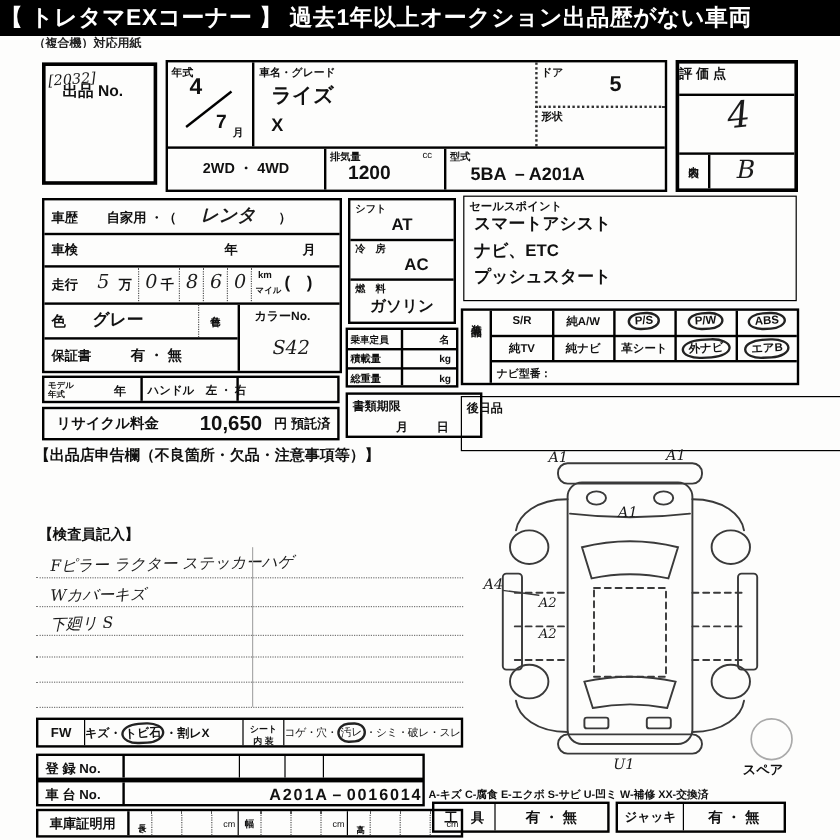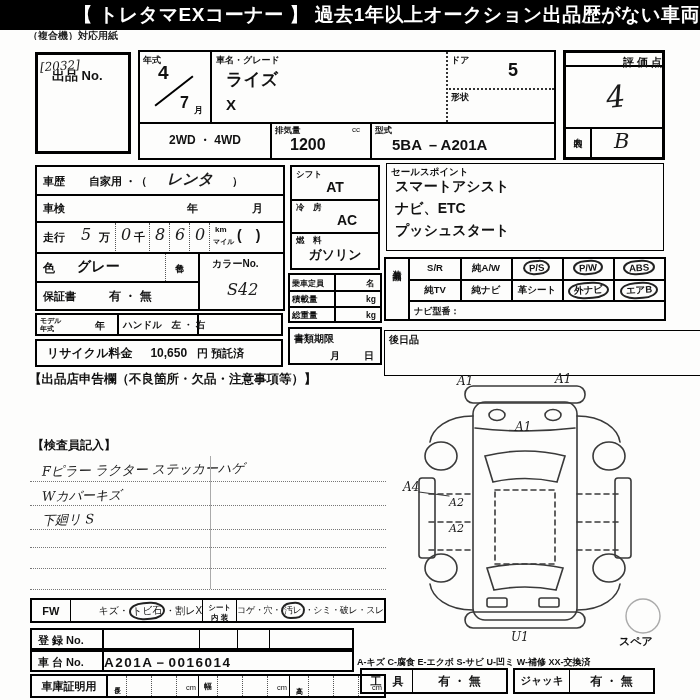--- a/index.html
+++ b/index.html
@@ -13,21 +13,21 @@
   .circ{display:inline-block;border:2px solid #222;border-radius:50%/62%;padding:0 4px;transform:rotate(-3deg)}
   .dotline{border-top:1px dotted #777}
   .flexc{display:flex;align-items:center}
   svg{display:block}
 </style>
 </head>
 <body>
 
 <div class="sheet">
 
-  <div class="abs" style="left:0;top:0;width:700px;height:30px;background:#000;color:#fff;display:flex;align-items:center;justify-content:flex-end;font-size:19px;font-weight:bold;letter-spacing:0.5px">
+  <div class="abs" style="left:0;top:0;width:700px;height:30px;background:#000;color:#fff;display:flex;align-items:center;justify-content:flex-start;font-size:19px;font-weight:bold;letter-spacing:0.5px">
     <span>【 トレタマEXコーナー 】  過去1年以上オークション出品歴がない車両</span>
   </div>
   <div class="abs bold" style="left:28px;top:29px;font-size:10px;height:11px;overflow:hidden;color:#222">（複合機）対応用紙</div>
 
   <div class="abs b3" style="left:35px;top:52px;width:96px;height:102px">
     <div class="abs bold" style="left:14px;top:12px;font-size:13px;width:80px">出品 No.</div>
     <div class="abs hw" style="left:2px;top:4px;font-size:12px;transform:rotate(-4deg)">[2032]</div>
   </div>
 
   <div class="abs b2" style="left:138px;top:50px;width:418px;height:110px">
@@ -55,21 +55,21 @@
 
     <div class="abs bold" style="left:0;top:80px;width:130px;text-align:center;font-size:12px">2WD ・ 4WD</div>
     <div class="abs bold" style="left:135px;top:73px;font-size:8.5px">排気量</div>
     <div class="abs" style="left:212px;top:73px;font-size:8px">cc</div>
     <div class="abs bold" style="left:150px;top:84px;font-size:16px">1200</div>
     <div class="abs bold" style="left:235px;top:73px;font-size:8.5px">型式</div>
     <div class="abs bold" style="left:252px;top:84px;font-size:15px">5BA －A201A</div>
   </div>
 
   <div class="abs b3" style="left:563px;top:50px;width:102px;height:110px">
-    <div class="abs bold" style="left:0;top:0;width:96px;height:14px;border-bottom:2px solid #000;text-align:right;font-size:11px;line-height:18px">評 価 点</div>
+    <div class="abs bold" style="left:0;top:0;width:96px;height:27px;border-bottom:2px solid #000;text-align:left;font-size:11px;line-height:18px">評 価 点</div>
     <div class="abs hw" style="left:40px;top:26px;font-size:30px;transform:rotate(-6deg)">4</div>
     <div class="abs" style="left:0;top:74px;width:96px;height:2px;background:#000"></div>
     <div class="abs" style="left:24px;top:76px;width:2px;height:28px;background:#000"></div>
     <div class="abs bold vtext" style="left:5px;top:78px;font-size:9px">内装</div>
     <div class="abs hw" style="left:48px;top:76px;font-size:21px">B</div>
   </div>
 
   <div class="abs b2" style="left:35px;top:165px;width:250px;height:146px">
 
     <div class="abs" style="left:0;top:27px;width:246px;height:2px;background:#000"></div>
@@ -132,21 +132,21 @@
     <div class="abs" style="left:0;top:31px;width:90px;height:1.5px;background:#000"></div>
     <div class="abs" style="left:44px;top:0;width:1.5px;height:46px;background:#000"></div>
     <div class="abs bold" style="left:2px;top:3px;font-size:8px">乗車定員</div>
     <div class="abs bold" style="left:76px;top:3px;font-size:8.5px">名</div>
     <div class="abs bold" style="left:2px;top:19px;font-size:8.5px">積載量</div>
     <div class="abs bold" style="left:76px;top:19px;font-size:8.5px">kg</div>
     <div class="abs bold" style="left:2px;top:35px;font-size:8.5px">総重量</div>
     <div class="abs bold" style="left:76px;top:35px;font-size:8.5px">kg</div>
   </div>
 
-  <div class="abs b2" style="left:288px;top:327px;width:94px;height:38px">
+  <div class="abs b2" style="left:288px;top:327px;width:114px;height:38px">
     <div class="abs bold" style="left:4px;top:3px;font-size:10px">書類期限</div>
     <div class="abs bold" style="left:40px;top:20px;font-size:10px">月</div>
     <div class="abs bold" style="left:74px;top:20px;font-size:10px">日</div>
   </div>
 
   <div class="abs" style="left:386px;top:163px;width:278px;height:88px;border:1.5px solid #000;box-sizing:border-box">
     <div class="abs bold" style="left:4px;top:2px;font-size:9.5px">セールスポイント</div>
     <div class="abs bold" style="left:8px;top:14px;font-size:14px">スマートアシスト</div>
     <div class="abs bold" style="left:8px;top:36px;font-size:14px">ナビ、ETC</div>
     <div class="abs bold" style="left:8px;top:58px;font-size:14px">プッシュスタート</div>
@@ -182,21 +182,21 @@
     <div class="abs" style="left:80px;top:0;width:1.5px;height:19px;background:#000"></div>
     <div class="abs" style="left:160px;top:0;width:1.5px;height:19px;background:#000"></div>
     <div class="abs bold" style="left:3px;top:1px;font-size:7px">モデル</div>
     <div class="abs bold" style="left:3px;top:9px;font-size:7px">年式</div>
     <div class="abs bold" style="left:58px;top:4px;font-size:10px">年</div>
     <div class="abs bold" style="left:86px;top:4px;font-size:9.5px">ハンドル　左 ・ 右</div>
   </div>
 
   <div class="abs b2 flexc" style="left:35px;top:339px;width:248px;height:28px">
     <span class="bold" style="font-size:12px;margin-left:10px">リサイクル料金</span>
-    <span class="bold" style="font-size:12px;margin-left:18px">10,650</span>
+    <span class="bold" style="font-size:17px;margin-left:34px">10,650</span>
     <span class="bold" style="font-size:11px;margin-left:10px">円 預託済</span>
   </div>
 
   <div class="abs bold" style="left:29px;top:371px;font-size:12.5px">【出品店申告欄（不良箇所・欠品・注意事項等）】</div>
 
   <div class="abs bold" style="left:32px;top:437px;font-size:12px">【検査員記入】</div>
   <div class="abs hw" style="left:42px;top:461px;font-size:13px;transform:rotate(-1deg)">Fピラー ラクター ステッカーハゲ</div>
   <div class="abs hw" style="left:42px;top:487px;font-size:13px;transform:rotate(-1deg)">Wカバーキズ</div>
   <div class="abs hw" style="left:42px;top:511px;font-size:13px;transform:rotate(-2deg)">下廻リ S</div>
   <div class="abs dotline" style="left:30px;top:481px;width:356px"></div>
@@ -245,21 +245,21 @@
     <div class="abs hw" style="left:46px;top:124px;font-size:11px">A2</div>
     <div class="abs hw" style="left:46px;top:150px;font-size:11px">A2</div>
     <div class="abs hw" style="left:108px;top:258px;font-size:12px">U1</div>
     <div class="abs bold" style="left:216px;top:262px;font-size:11px">スペア</div>
   </div>
 
   <div class="abs b2 flexc" style="left:30px;top:598px;width:356px;height:25px">
     <div class="flexc" style="width:38px;height:100%;border-right:1.5px solid #000;justify-content:center">
       <span class="bold" style="font-size:11px">FW</span>
     </div>
-    <div class="flexc" style="width:132px;height:100%;border-right:1.5px solid #000;justify-content:flex-end;font-size:10px;font-weight:normal;white-space:nowrap">
+    <div class="flexc" style="width:132px;height:100%;border-right:1.5px solid #000;justify-content:flex-start;font-size:10px;font-weight:bold;white-space:nowrap">
       <span>キズ・</span>
         <span class="circ" style="padding:0 1px">トビ石</span>
         <span>・割レX</span>
     </div>
     <div style="width:34px;height:100%;border-right:1.5px solid #000;text-align:center;font-size:7.5px;font-weight:bold;padding-top:3px;box-sizing:border-box">
       <div>シート</div>
       <div>内 装</div>
     </div>
     <div class="flexc" style="flex:1;height:100%;justify-content:center;font-size:9px;font-weight:normal;white-space:nowrap;letter-spacing:-0.3px">
       <span>コゲ・穴・</span>
@@ -272,21 +272,21 @@
     <div class="abs" style="left:70px;top:0;width:1.5px;height:18px;background:#000"></div>
     <div class="abs bold" style="left:6px;top:3px;font-size:11px">登 録 No.</div>
     <div class="abs" style="left:167px;top:0;width:1px;height:18px;background:#000"></div>
     <div class="abs" style="left:205px;top:0;width:1px;height:18px;background:#000"></div>
     <div class="abs" style="left:237px;top:0;width:1px;height:18px;background:#000"></div>
   </div>
 
   <div class="abs b2" style="left:30px;top:650px;width:324px;height:22px">
     <div class="abs" style="left:70px;top:0;width:1.5px;height:18px;background:#000"></div>
     <div class="abs bold" style="left:6px;top:3px;font-size:11px">車 台 No.</div>
-    <div class="abs bold" style="left:72px;top:2px;width:248px;text-align:left;font-size:13.5px;letter-spacing:1.5px">A201A－0016014</div>
+    <div class="abs bold" style="left:72px;top:2px;width:248px;text-align:right;font-size:13.5px;letter-spacing:1.5px">A201A－0016014</div>
   </div>
 
   <div class="abs bold" style="left:357px;top:656px;font-size:9px;white-space:nowrap">A-キズ  C-腐食  E-エクボ  S-サビ  U-凹ミ  W-補修  XX-交換済</div>
 
   <div class="abs b2 flexc" style="left:360px;top:668px;width:148px;height:26px">
     <div class="flexc" style="width:50px;height:100%;border-right:1.5px solid #000;justify-content:center">
       <span class="bold" style="font-size:11px">工　具</span>
     </div>
     <div class="flexc" style="flex:1;justify-content:center">
       <span class="bold" style="font-size:12px">有 ・ 無</span>

